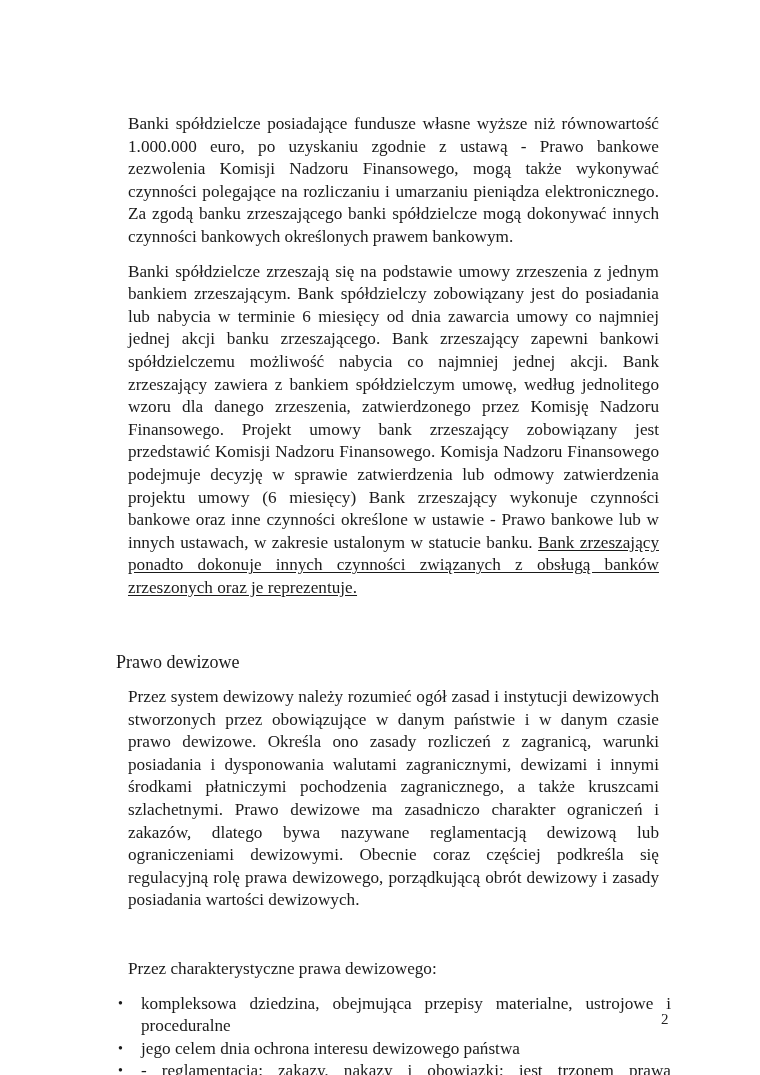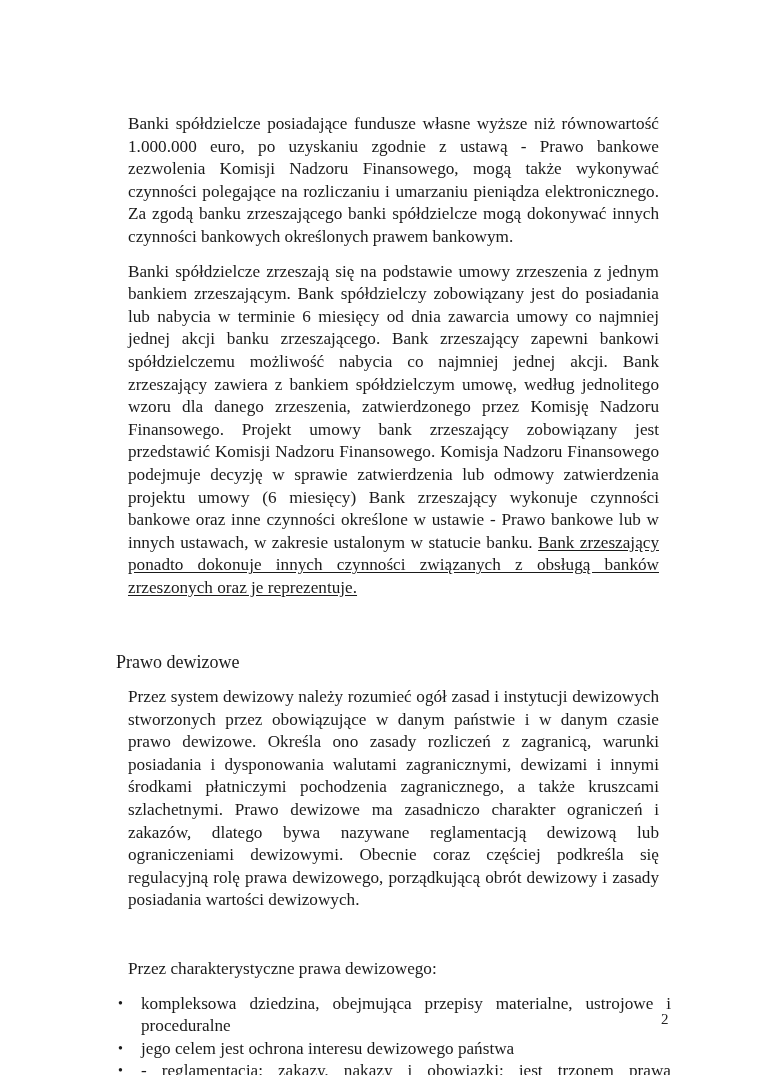--- a/index.html
+++ b/index.html
@@ -91,21 +91,21 @@
 
   <p class="p">Przez charakterystyczne prawa dewizowego:</p>
 
   <ul class="bullets">
     <li>
       <span class="bullet">•</span>
       <span>kompleksowa dziedzina, obejmująca przepisy materialne, ustrojowe i proceduralne</span>
     </li>
     <li>
       <span class="bullet">•</span>
-      <span>jego celem jest ochrona interesu dewizowego państwa</span>
+      <span>jego celem dnia ochrona interesu dewizowego państwa</span>
     </li>
     <li>
       <span class="bullet">•</span>
       <span class="sub">- reglamentacja: zakazy, nakazy i obowiązki; jest trzonem prawa dewizowego; jej dopełnieniem są sankcje prawno-dewizowe za naruszenie przepisów</span>
     </li>
   </ul>
 
 </div>
 
 <div class="page-number">2</div>

